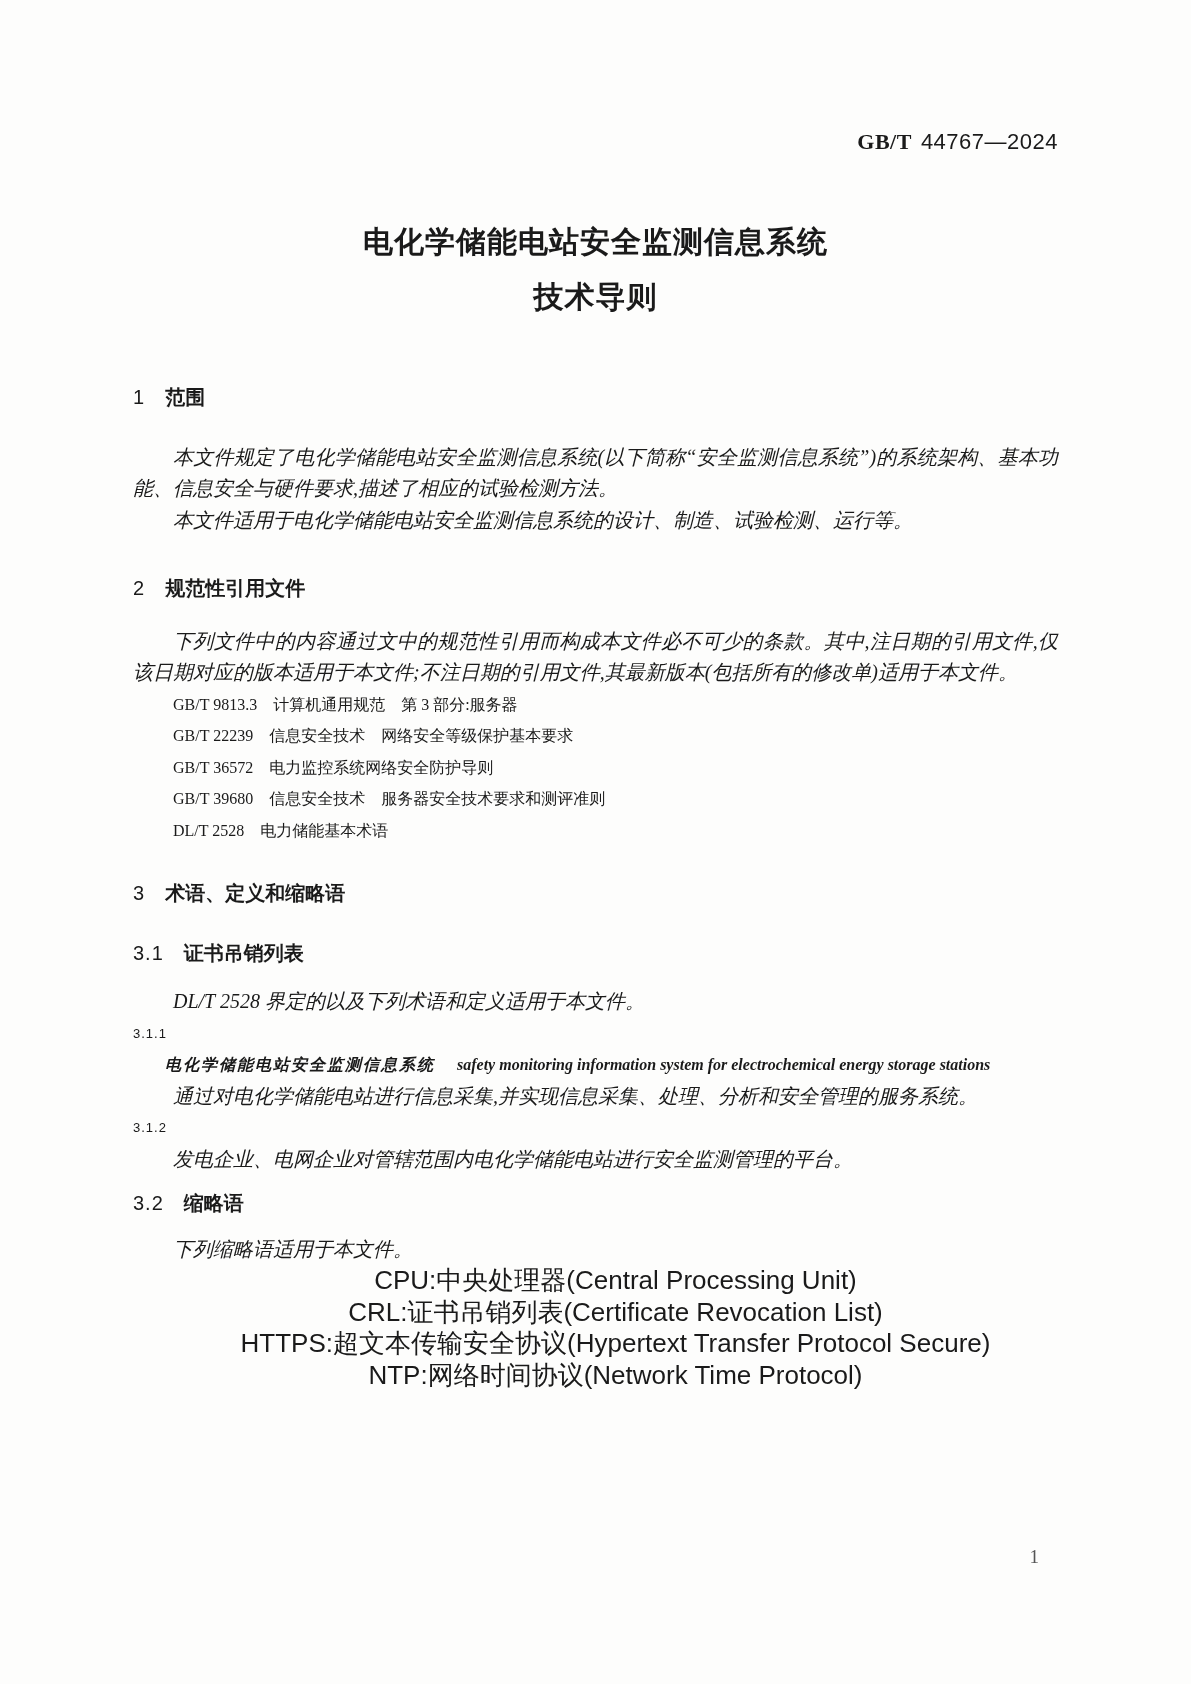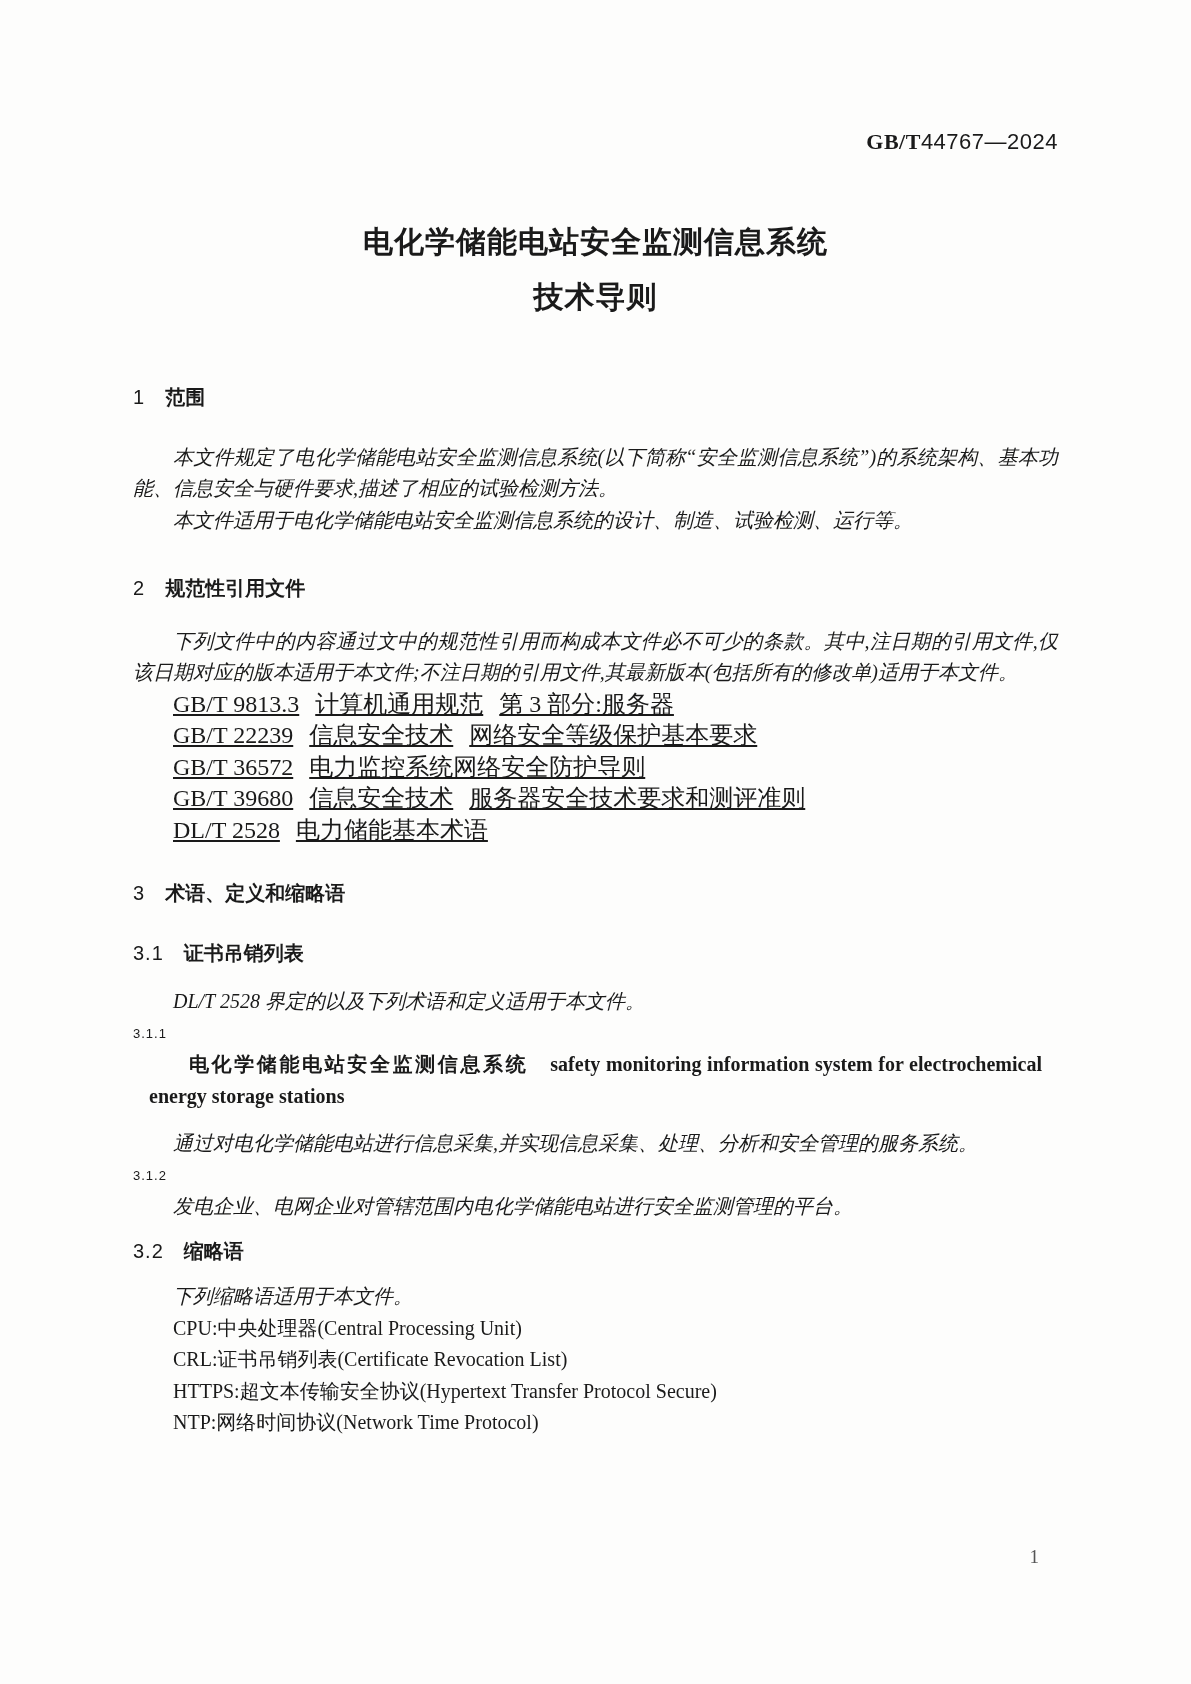--- a/index.html
+++ b/index.html
@@ -13,21 +13,21 @@
     position:relative;
     width:1191px;height:1684px;
     margin:0 auto;
     background:#fdfdfc;
     color:var(--ink);
     overflow:hidden;
   }
   .content{padding:130px 133px 0 133px;}
 
   .doc-header{text-align:right;font-size:22px;line-height:24px;}
-  .std-prefix{font-family:var(--serif);font-weight:700;letter-spacing:0.5px;}
+  .std-prefix{font-family:var(--serif);font-weight:700;margin-right:9px;letter-spacing:0.5px;}
   .std-number{font-family:var(--sans);font-weight:400;letter-spacing:0.5px;}
 
   .doc-title{
     margin-top:60px;
     text-align:center;
     font-family:var(--sans);
     font-weight:700;
     font-size:30px;
     line-height:55px;
     letter-spacing:1px;
@@ -39,41 +39,41 @@
   }
   .sec-num{font-weight:400;margin-right:20px;letter-spacing:1px;}
 
   .para{
     margin:0;font-family:var(--serif);
     font-size:20px;line-height:31.5px;
     text-align:justify;text-indent:2em;font-style:italic;
   }
   .ref-line{
     margin:0;font-family:var(--serif);
-    font-size:24px;line-height:31.5px;
+    font-size:16px;line-height:31.5px;
     padding-left:40px;
-    text-decoration:underline;
   }
   .ref-seg{margin-left:16px;}
 
   .clause-num{
     margin:0;font-family:var(--sans);font-weight:400;
     font-size:13px;line-height:31.5px;letter-spacing:1px;
   }
   .term-line{
-    margin:16px;font-size:20px;line-height:31.5px;
-    text-indent:2em;text-align:justify;
+    margin:0;font-size:16px;line-height:31.5px;
+    text-indent:2em;text-align:justify;font-style:italic;
   }
   .term-zh{font-family:var(--sans);font-weight:700;letter-spacing:2px;}
   .term-en{font-family:var(--serif);font-weight:700;margin-left:22px;}
 
   .abbr-line{
-    margin:0;font-family:Liberation Serif, serif;
-    font-size:20px;line-height:31.5px;
+    margin:0;font-family:Liberation Sans, sans-serif;
+    font-size:26px;line-height:31.5px;
     padding-left:40px;
+    text-align:center;
   }
 
   .page-number{
     position:absolute;top:1546px;right:152px;
     font-family:var(--serif);font-size:19px;color:#555;
   }
 
   .mt0{margin-top:0;}
   .mt2{margin-top:2px;}
   .mt13{margin-top:13px;}

